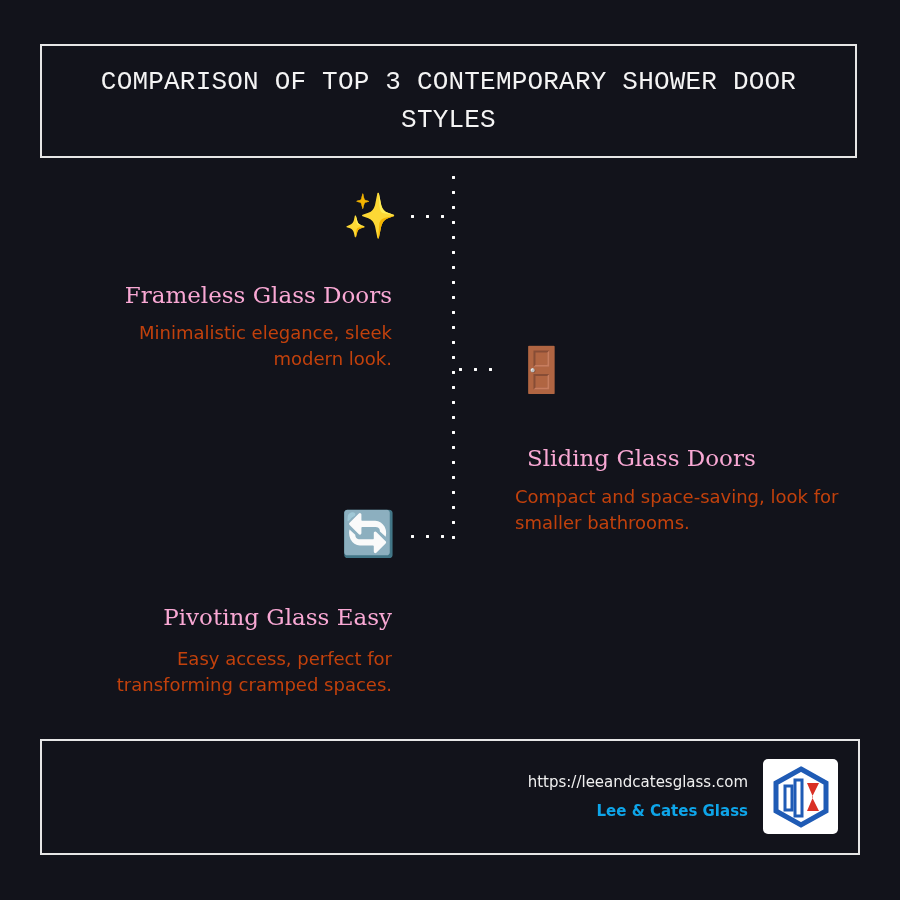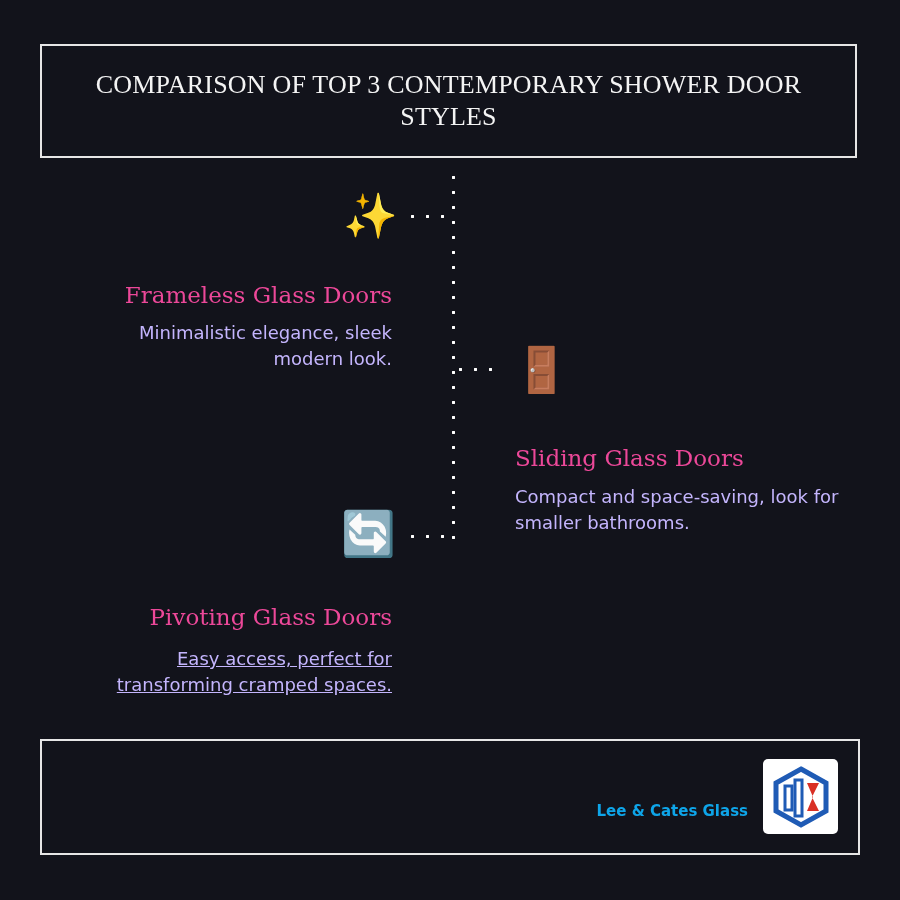--- a/index.html
+++ b/index.html
@@ -14,23 +14,23 @@
     .title-box {
       position: absolute;
       left: 40px; top: 44px;
       width: 817px; height: 114px;
       border: 2px solid #e6e6e6;
       display: flex; align-items: center; justify-content: center;
       text-align: center;
       box-sizing: border-box;
     }
     .title-text {
-      font-family: Liberation Serif, serif;
+      font-family: Liberation Mono, monospace;
       font-size: 26px;
-      line-height: 32px;
+      line-height: 38px;
       letter-spacing: 0.2px;
       width: 720px;
       color: #f4f4f4;
     }
     .vline {
       position: absolute;
       left: 452px; top: 170px;
       width: 3px; height: 370px;
       background-image: radial-gradient(circle, #ffffff 1.4px, transparent 1.6px);
       background-size: 3px 15px;
@@ -47,29 +47,30 @@
       position: absolute;
       font-size: 44px;
       line-height: 50px;
       width: 54px; height: 54px;
       text-align: center;
     }
     .heading {
       position: absolute;
       font-family: "DejaVu Serif", serif;
       font-size: 23px;
-      color: #ec4899;
+      color: #f9a8d4;
       white-space: nowrap;
+      margin-left: 12px;
     }
     .desc {
       position: absolute;
       font-family: "DejaVu Sans", sans-serif;
       font-size: 18px;
       line-height: 26px;
-      color: #c4b5fd;
+      color: #c2410c;
     }
     .right-al { text-align: right; }
     .footer-box {
       position: absolute;
       left: 40px; top: 739px;
       width: 820px; height: 116px;
       border: 2px solid #e6e6e6;
       box-sizing: border-box;
     }
     .url {
@@ -110,24 +111,25 @@
 <div class="heading right-al" style="right:508px; top:282px;">Frameless Glass Doors</div>
 <div class="desc right-al" style="right:508px; top:320px; width:290px;">Minimalistic elegance, sleek modern look.</div>
 
 <div class="hdots" style="left:453px; top:368px; width:48px;"></div>
 <div class="emoji" style="left:514px; top:345px;">🚪</div>
 <div class="heading" style="left:515px; top:445px;">Sliding Glass Doors</div>
 <div class="desc" style="left:515px; top:484px; width:340px;">Compact and space-saving, look for smaller bathrooms.</div>
 
 <div class="hdots" style="left:405px; top:535px; width:48px;"></div>
 <div class="emoji" style="left:341px; top:509px;">🔄</div>
-<div class="heading right-al" style="right:508px; top:604px;">Pivoting Glass Doors</div>
-<div class="desc right-al" style="right:508px; top:646px; width:320px;text-decoration:underline;">Easy access, perfect for transforming cramped spaces.</div>
+<div class="heading right-al" style="right:508px; top:604px;">Pivoting Glass Easy</div>
+<div class="desc right-al" style="right:508px; top:646px; width:320px;">Easy access, perfect for transforming cramped spaces.</div>
 
 <div class="footer-box">
+  <div class="url">https://leeandcatesglass.com</div>
   <div class="company">Lee &amp; Cates Glass</div>
   <div class="logo">
     <svg width="60" height="62" viewBox="0 0 60 62">
       <polygon points="30,3 55,17 55,45 30,59 5,45 5,17" fill="none" stroke="#1f5bb5" stroke-width="5"></polygon>
       <rect x="14" y="20" width="7" height="24" fill="none" stroke="#1f5bb5" stroke-width="3"></rect>
       <rect x="24" y="14" width="7" height="36" fill="#ffffff" stroke="#1f5bb5" stroke-width="3"></rect>
       <polygon points="36,17 48,17 41,31 48,45 36,45 42,31" fill="#d93025"></polygon>
     </svg>
   </div>
 </div>

